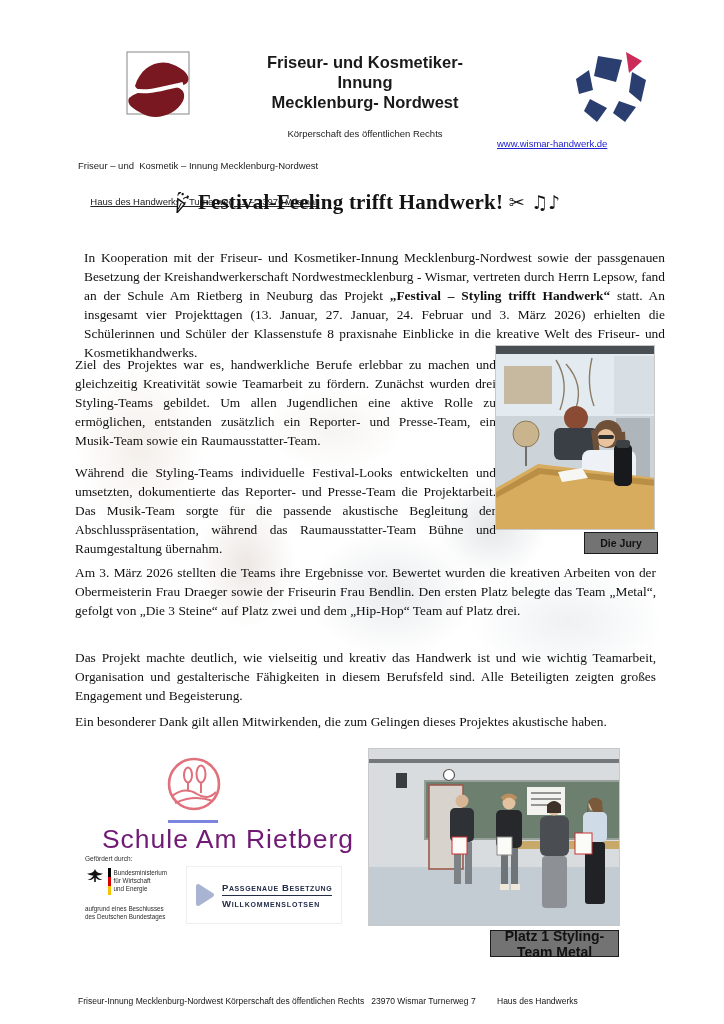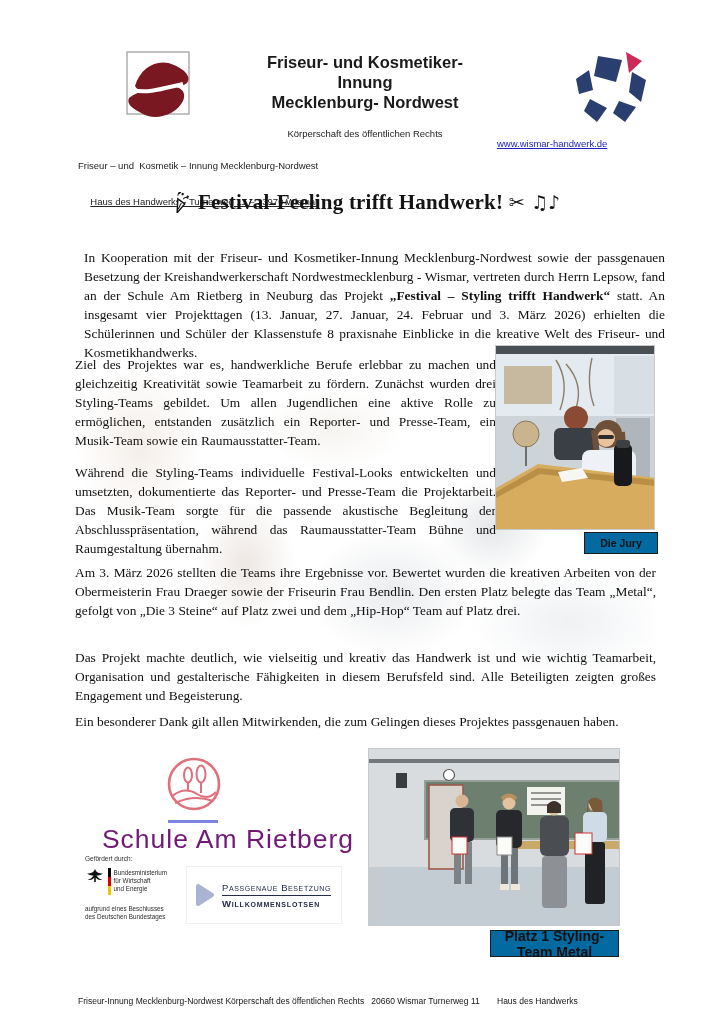--- a/index.html
+++ b/index.html
@@ -47,21 +47,21 @@
       radial-gradient(120px 90px at 55% 70%, #7d8794 0%, transparent 70%),
       radial-gradient(80px 70px at 72% 52%, #5d6876 0%, transparent 70%),
       radial-gradient(140px 80px at 85% 78%, #9aa7b4 0%, transparent 70%),
       radial-gradient(100px 60px at 45% 25%, #c8bba6 0%, transparent 70%);
   }
 
   
   .photo-frame { border:1px solid #c9c9c9; overflow:hidden; background:#dfe3e6; }
   #jury-photo { left:495px; top:345px; width:160px; height:185px; }
   #winner-photo { left:368px; top:748px; width:252px; height:178px; }
-  .caption-box { background:#0369a1; border:1.5px solid #1c1c1c; text-align:center;
+  .caption-box { background:#737373; border:1.5px solid #1c1c1c; text-align:center;
     font-family:"Liberation Sans", sans-serif; font-weight:600; color:#111;
     display:flex; align-items:center; justify-content:center; }
   #jury-caption { left:584px; top:532px; width:74px; height:22px; font-size:10.5px; }
   #winner-caption { left:490px; top:930px; width:129px; height:27px; font-size:14px; }
 
   
   #school-line { left:168px; top:820px; width:50px; height:2.5px; background:#7b84de; }
   #school-name { left:78px; top:824px; width:300px;
     font-family:"Liberation Sans", sans-serif; font-size:26.5px; font-weight:500;
     color:#701a75; letter-spacing:1px;text-align:center; }
@@ -73,21 +73,21 @@
   #funding .stripe { width:2.5px; height:27px; background:linear-gradient(#000 0 34%, #d00 34% 67%, #f5c400 67% 100%); }
   #funding .ministry { font-size:6.3px; line-height:8px; padding-top:1px; }
   #funding .fnote { font-size:6.3px; line-height:8px; margin-top:10px; }
 
   
   #partner { left:186px; top:866px; width:156px; height:58px; background:#fff;
     border:1px solid #f0eeee; display:flex; align-items:center; padding:6px 8px; gap:7px;
     font-family:"Liberation Sans", sans-serif; }
   #partner .ptxt { color:#232c49; }
   #partner .pl1 { font-size:9.5px; font-variant:small-caps; letter-spacing:0.6px;
-    border-bottom:1px solid #232c49; padding-bottom:2px; font-weight:400; }
+    border-bottom:1px solid #232c49; padding-bottom:2px; font-weight:700; }
   #partner .pl2 { font-size:9.5px; font-variant:small-caps; letter-spacing:0.8px;
     padding-top:2px; font-weight:700; }
 
   
   .footer-col { top:974px; font-family:"Liberation Sans", sans-serif; font-size:8.5px;
     line-height:11px; color:#141414; white-space:pre-wrap; }
   #footer-left { left:78px; width:410px; }
   #footer-right { left:497px; width:170px; }
 </style>
 </head>
@@ -144,21 +144,21 @@
   </div>
 
   <div class="abs" id="watermark"></div>
 
   <div class="abs para" id="p1"><span>In Kooperation mit der Friseur- und Kosmetiker-Innung Mecklenburg-Nordwest sowie der passgenauen Besetzung der Kreishandwerkerschaft Nordwestmecklenburg - Wismar, vertreten durch Herrn Lepsow, fand an der Schule Am Rietberg in Neuburg das Projekt </span><b>„Festival – Styling trifft Handwerk“</b><span> statt. An insgesamt vier Projekttagen (13. Januar, 27. Januar, 24. Februar und 3. März 2026) erhielten die Schülerinnen und Schüler der Klassenstufe 8 praxisnahe Einblicke in die kreative Welt des Friseur- und Kosmetikhandwerks.</span></div>
 
   <div class="abs para" id="p2">Ziel des Projektes war es, handwerkliche Berufe erlebbar zu machen und gleichzeitig Kreativität sowie Teamarbeit zu fördern. Zunächst wurden drei Styling-Teams gebildet. Um allen Jugendlichen eine aktive Rolle zu ermöglichen, entstanden zusätzlich ein Reporter- und Presse-Team, ein Musik-Team sowie ein Raumausstatter-Team.</div>
   <div class="abs para" id="p3">Während die Styling-Teams individuelle Festival-Looks entwickelten und umsetzten, dokumentierte das Reporter- und Presse-Team die Projektarbeit. Das Musik-Team sorgte für die passende akustische Begleitung der Abschlusspräsentation, während das Raumausstatter-Team Bühne und Raumgestaltung übernahm.</div>
   <div class="abs para" id="p4">Am 3. März 2026 stellten die Teams ihre Ergebnisse vor. Bewertet wurden die kreativen Arbeiten von der Obermeisterin Frau Draeger sowie der Friseurin Frau Bendlin. Den ersten Platz belegte das Team „Metal“, gefolgt von „Die 3 Steine“ auf Platz zwei und dem „Hip-Hop“ Team auf Platz drei.</div>
   <div class="abs para" id="p5">Das Projekt machte deutlich, wie vielseitig und kreativ das Handwerk ist und wie wichtig Teamarbeit, Organisation und gestalterische Fähigkeiten in diesem Berufsfeld sind. Alle Beteiligten zeigten großes Engagement und Begeisterung.</div>
-  <div class="abs para" id="p6">Ein besonderer Dank gilt allen Mitwirkenden, die zum Gelingen dieses Projektes passgenauen haben.</div>
+  <div class="abs para" id="p6">Ein besonderer Dank gilt allen Mitwirkenden, die zum Gelingen dieses Projektes akustische haben.</div>
 
   <div class="abs photo-frame" id="jury-photo">
     <svg width="160" height="185" viewBox="0 0 160 185">
       <rect x="0" y="0" width="160" height="185" fill="#cdd4d9"></rect>
       <rect x="0" y="0" width="160" height="8" fill="#4a4f54"></rect>
       <rect x="0" y="8" width="160" height="62" fill="#e3ebf0"></rect>
       <rect x="8" y="20" width="48" height="38" fill="#c7b9a0"></rect>
       <path d="M60,14 q14,22 4,50 M70,18 q18,20 10,44 M96,12 q-6,26 2,48" stroke="#8a7c66" stroke-width="1.4" fill="none"></path>
       <rect x="118" y="10" width="42" height="58" fill="#d7dee4"></rect>
       <circle cx="30" cy="88" r="13" fill="#c9b48e" stroke="#8d7a55" stroke-width="1"></circle>
@@ -263,21 +263,21 @@
       <rect x="214" y="63" width="24" height="30" rx="5" fill="#cfdbe6"></rect>
       <rect x="216" y="93" width="20" height="62" rx="3" fill="#202226"></rect>
       <rect x="206" y="84" width="17" height="21" fill="#fbfbf8" stroke="#c33" stroke-width="1"></rect>
     </svg>
   </div>
   <div class="abs caption-box" id="winner-caption">
     <span>Platz 1 Styling-Team Metal</span>
   </div>
 
   <div class="abs footer-col" id="footer-left">
-    <div>Friseur-Innung Mecklenburg-Nordwest Körperschaft des öffentlichen Rechts   20660 Wismar Turnerweg 11</div>
+    <div>Friseur-Innung Mecklenburg-Nordwest Körperschaft des öffentlichen Rechts   23970 Wismar Turnerweg 7</div>
     
     
   </div>
   <div class="abs footer-col" id="footer-right">
     <div>Haus des Handwerks</div>
     
     
   </div>
 
 </div>

